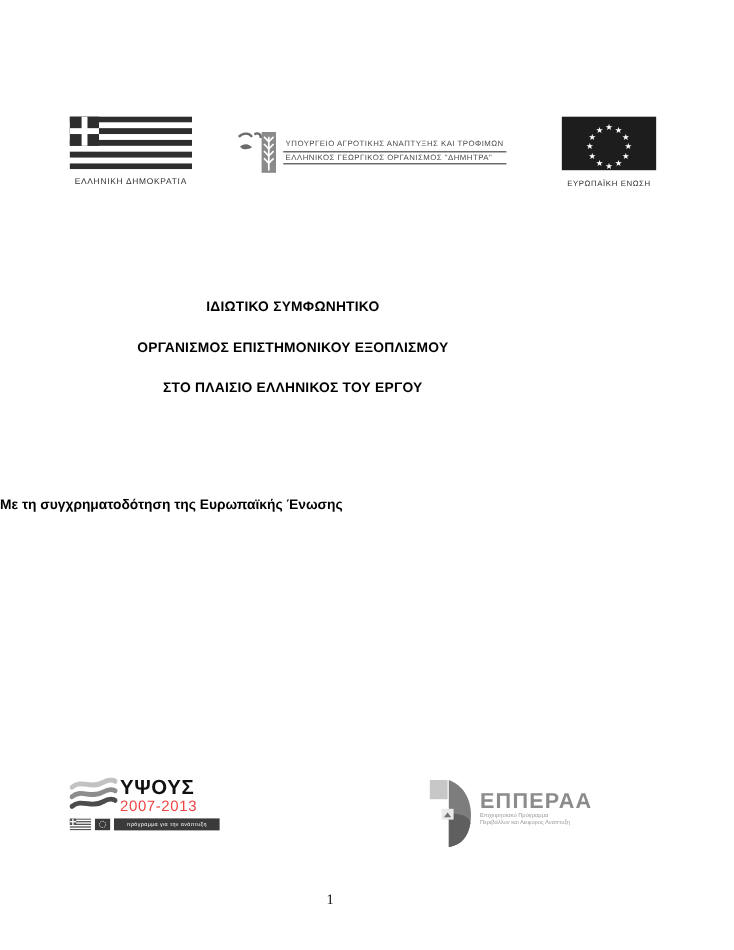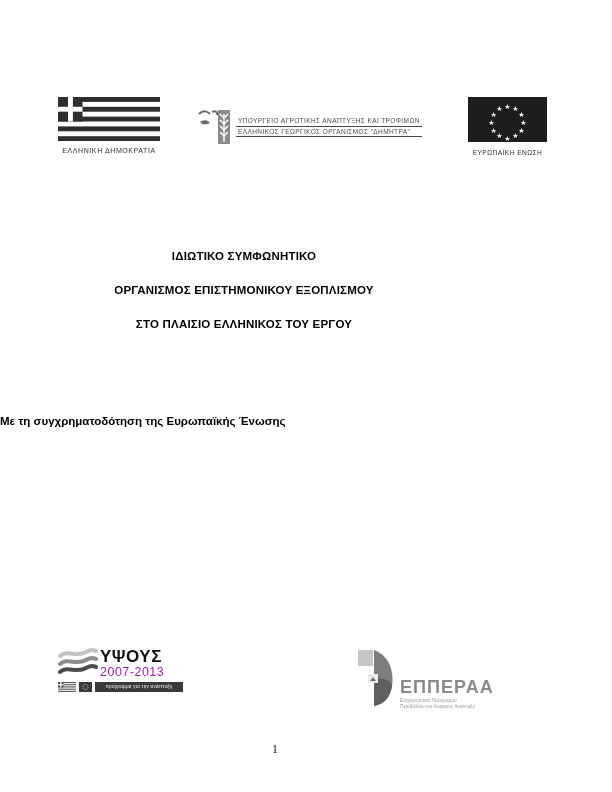--- a/index.html
+++ b/index.html
@@ -33,29 +33,29 @@
     font-weight:bold;font-size:11.5px;line-height:15px;
     text-align:justify;text-align-last:center;}
   .cofinancing{position:absolute;left:0;top:415px;width:612px;text-align:left;
     font-weight:bold;font-size:11.5px;}
   
   .espa-block{position:absolute;left:58px;top:648px;width:125px;}
   .espa-top{display:flex;align-items:flex-start;}
   .espa-waves{width:40px;height:30px;}
   .espa-texts{margin-left:2px;line-height:1;}
   .espa-name{font-weight:bold;font-size:17px;color:#111;letter-spacing:.5px;}
-  .espa-years{font-size:12.5px;color:#a21caf;letter-spacing:.5px;margin-top:1px;}
+  .espa-years{font-size:12.5px;color:#ef4444;letter-spacing:.5px;margin-top:1px;}
   .espa-bottom{display:flex;align-items:center;margin-top:3px;}
   .espa-miniflag{width:18px;height:10px;}
   .espa-minieu{width:13px;height:10px;margin-left:3px;}
   .espa-bar{height:10px;flex:1;margin-left:3px;background:#3a3a3a;color:#fff;
     font-size:4.5px;line-height:10px;text-align:center;letter-spacing:.3px;white-space:nowrap;overflow:hidden;}
   .epperaa-block{position:absolute;left:358px;top:650px;display:flex;align-items:flex-start;}
   .epperaa-leaf{width:36px;height:56px;margin-right:6px;}
-  .epperaa-texts{margin-top:28px;line-height:1;}
+  .epperaa-texts{margin-top:8px;line-height:1;}
   .epperaa-name{font-weight:bold;font-size:18px;color:var(--epperaa_gray,#8b8b8b);letter-spacing:1px;}
   .epperaa-sub{font-size:4.8px;color:#9b9b9b;margin-top:2px;line-height:1.3;}
   
   .page-num{position:absolute;left:272px;top:742px;width:68px;text-align:left;
     font-family:"Liberation Serif", serif;font-size:12px;color:#111;}
 </style>
 </head>
 <body>
 
 <div class="page">

